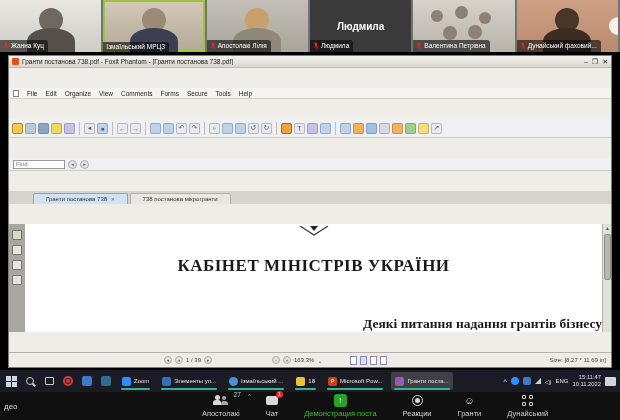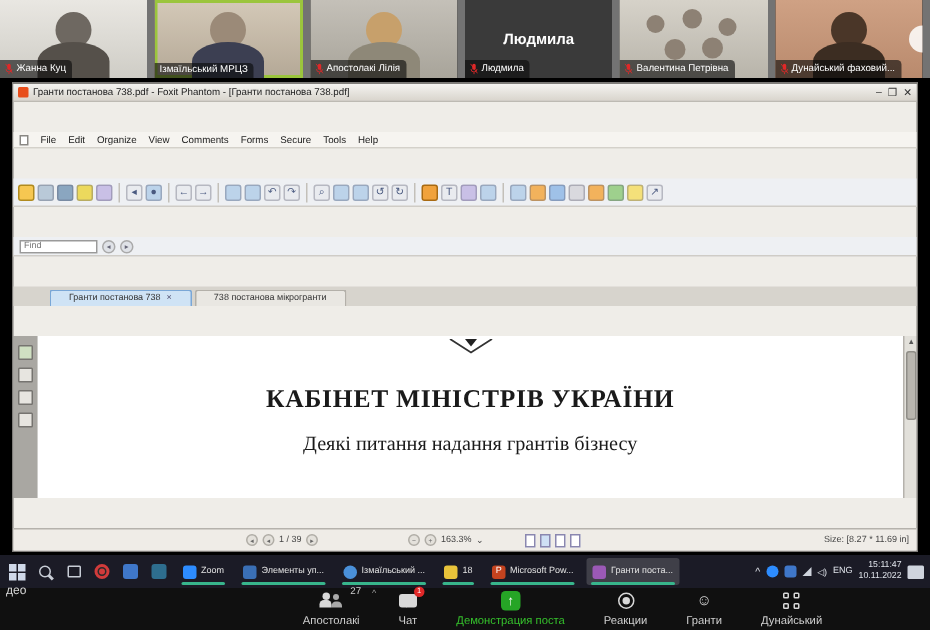--- a/index.html
+++ b/index.html
@@ -2,21 +2,21 @@
 <html><head>
 <meta charset="utf-8">
 <style>
   * { margin:0; padding:0; box-sizing:border-box; }
   html,body { background:#000; }
   body { font-family:"Liberation Sans", sans-serif; }
   .screen { position:relative; width:620px; height:420px; background:#000; overflow:hidden; }
 
   
   .video-strip { position:absolute; top:0; left:0; width:620px; height:52px; display:flex; background:#000; }
-  .tile { position:relative; flex:1 1 0; overflow:hidden; border-right:5px solid #737373; }
+  .tile { position:relative; flex:1 1 0; overflow:hidden; border-right:2px solid #737373; }
   .tile.active { box-shadow:inset 0 0 0 2px #9bc53d; }
   .t1 { background:linear-gradient(180deg,#e9e7e2,#cfcdc6); }
   .t2 { background:linear-gradient(180deg,#d4c9b8,#b4a896); }
   .t3 { background:linear-gradient(180deg,#c4c0b8,#a8a49a); }
   .t4 { background:#3a3a3a; display:flex; align-items:center; justify-content:center; }
   .t5 { background:linear-gradient(180deg,#d6d2c9,#b8b4aa); }
   .t6 { background:linear-gradient(180deg,#cfa184,#b98a6d); }
   .fig-head { position:absolute; left:50%; transform:translateX(-50%); top:8px; width:24px; height:24px; border-radius:50%; }
   .fig-body { position:absolute; left:50%; transform:translateX(-50%); top:28px; width:48px; height:26px; border-radius:50% 50% 0 0; }
   .t1 .fig-head { background:#6e6861; } .t1 .fig-body { background:#55504a; }
@@ -61,21 +61,21 @@
   .sp-icon { width:10px; height:10px; background:#e7e5e0; border:1px solid #767470; border-radius:1px; }
   .sp-icon.sp1 { background:#cfe0c2; }
   .page { position:absolute; left:16px; right:9px; top:0; bottom:0; background:#fff; overflow:hidden;
     font-family:"Liberation Serif", serif; color:#1a1a1a; }
   .emblem { width:30px; height:12px; margin:2px auto 0; position:relative; }
   .emblem svg { display:block; }
   .doc-org { text-align:center; font-weight:bold; font-size:17px; margin-top:18px; letter-spacing:.5px; }
   .doc-type { text-align:center; font-weight:bold; font-size:10.5px; letter-spacing:4px; margin-top:26px; }
   .doc-date { text-align:center; font-size:12px; margin-top:22px; }
   .doc-city { text-align:center; font-size:12px; margin-top:25px; }
-  .doc-title { text-align:center; font-weight:normal; font-size:13.5px; margin-top:12px; }
+  .doc-title { text-align:right; font-weight:bold; font-size:13.5px; margin-top:40px; }
   .scrollbar { position:absolute; right:0; top:0; bottom:0; width:9px; background:#e2e0da; border-left:1px solid #b5b2ac; }
   .sb-arrow { width:9px; height:9px; font-size:5px; color:#555; text-align:center; line-height:9px; }
   .sb-thumb { position:absolute; top:10px; left:1px; width:7px; height:46px; background:#b9b6af; border:1px solid #8f8d87; border-radius:2px; }
   .statusbar { height:15px; background:#efece7; border-top:1px solid #b5b2ac; display:flex; align-items:center; font-size:6px; color:#444; padding:0 5px; }
   .st-group { display:flex; align-items:center; gap:3px; }
   .st-pagenav { margin-left:150px; }
   .st-zoom { margin-left:60px; }
   .st-views { margin-left:28px; }
   .st-size { margin-left:auto; }
   .st-btn { width:8px; height:8px; border:1px solid #b0ada6; background:#e4e1db; border-radius:50%; font-size:4.5px; display:flex; align-items:center; justify-content:center; color:#666; }
@@ -98,21 +98,21 @@
   .task-btn.active { background:rgba(255,255,255,.16); border-radius:2px; }
   .tb-ic { width:9px; height:9px; border-radius:2px; flex:0 0 auto; display:flex; align-items:center; justify-content:center; font-size:6px; color:#fff; }
   .tray { margin-left:auto; display:flex; align-items:center; gap:4px; color:#dfe3ea; font-size:6px; }
   .tray .caret { font-size:7px; }
   .tray-ic { width:8px; height:8px; border-radius:2px; }
   .clock { text-align:right; font-size:5.8px; line-height:1.15; }
   .kbd-ic { width:11px; height:9px; background:#cfd4dd; border-radius:1px; }
 
   
   .zoombar { position:absolute; left:0; top:392px; width:620px; height:28px; background:#101010; display:flex; align-items:center; }
-  .zb-partial { position:absolute; left:4px; bottom:22px; color:#d8d8d8; font-size:8px; }
+  .zb-partial { position:absolute; left:4px; bottom:9px; color:#d8d8d8; font-size:8px; }
   .zb-center { display:flex; align-items:flex-end; gap:26px; margin:0 auto; padding-left:130px; }
   .zb-btn { display:flex; flex-direction:column; align-items:center; gap:2px; color:#cfcfcf; font-size:7.5px; position:relative; }
   .zb-ic { height:12px; display:flex; align-items:center; justify-content:center; position:relative; }
   .ppl { position:relative; width:16px; height:11px; }
   .ppl i { position:absolute; background:#d9d9d9; }
   .ppl .h1 { width:5px; height:5px; border-radius:50%; left:2px; top:0; }
   .ppl .b1 { width:8px; height:5px; border-radius:3px 3px 0 0; left:0; top:5px; }
   .ppl .h2 { width:4px; height:4px; border-radius:50%; right:3px; top:1px; background:#a9a9a9; }
   .ppl .b2 { width:7px; height:4px; border-radius:3px 3px 0 0; right:1px; top:6px; background:#a9a9a9; }
   .zb-count { position:absolute; top:-4px; right:-12px; font-size:6.5px; color:#cfcfcf; }

